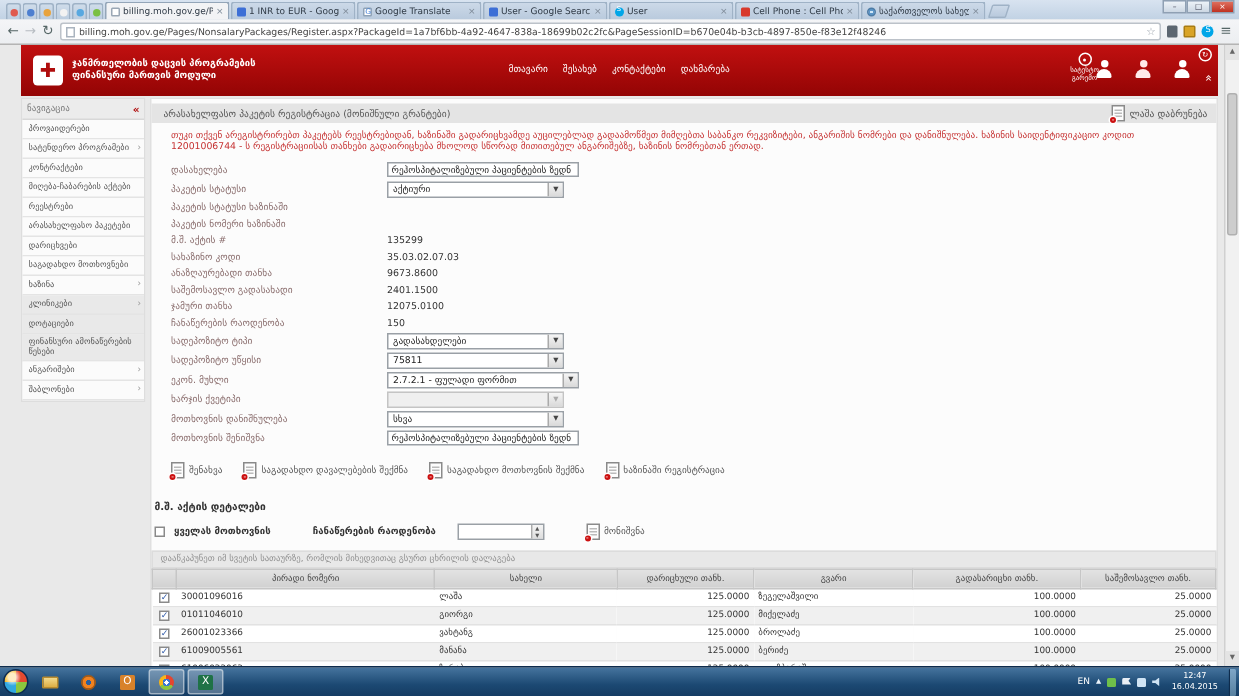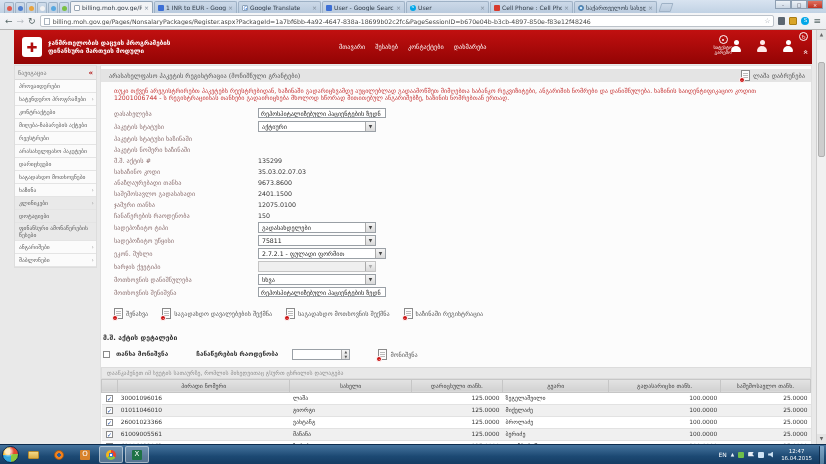--- a/index.html
+++ b/index.html
@@ -416,21 +416,21 @@
                 <span class="bdg">-</span>
               </span>
             <span>ხაზინაში რეგისტრაცია</span>
           </span>
         </div>
 
         <div class="secttitle">მ.შ. აქტის დეტალები</div>
 
         <div class="detrow">
           <span class="cbx"></span>
-          <span class="blbl">თანხა მონიშვნა</span>
+          <span class="blbl">ყველას მოთხოვნის</span>
           <span class="blbl" style="margin-left:22px">ჩანაწერების რაოდენობა</span>
           <span class="spin">
             <span class="ud"><span>▲</span><br><span>▼</span></span>
           </span>
           <span class="markbtn">
             <span class="dicon">
                 <span class="bdg">-</span>
               </span>
             <span>მონიშვნა</span>
           </span>

